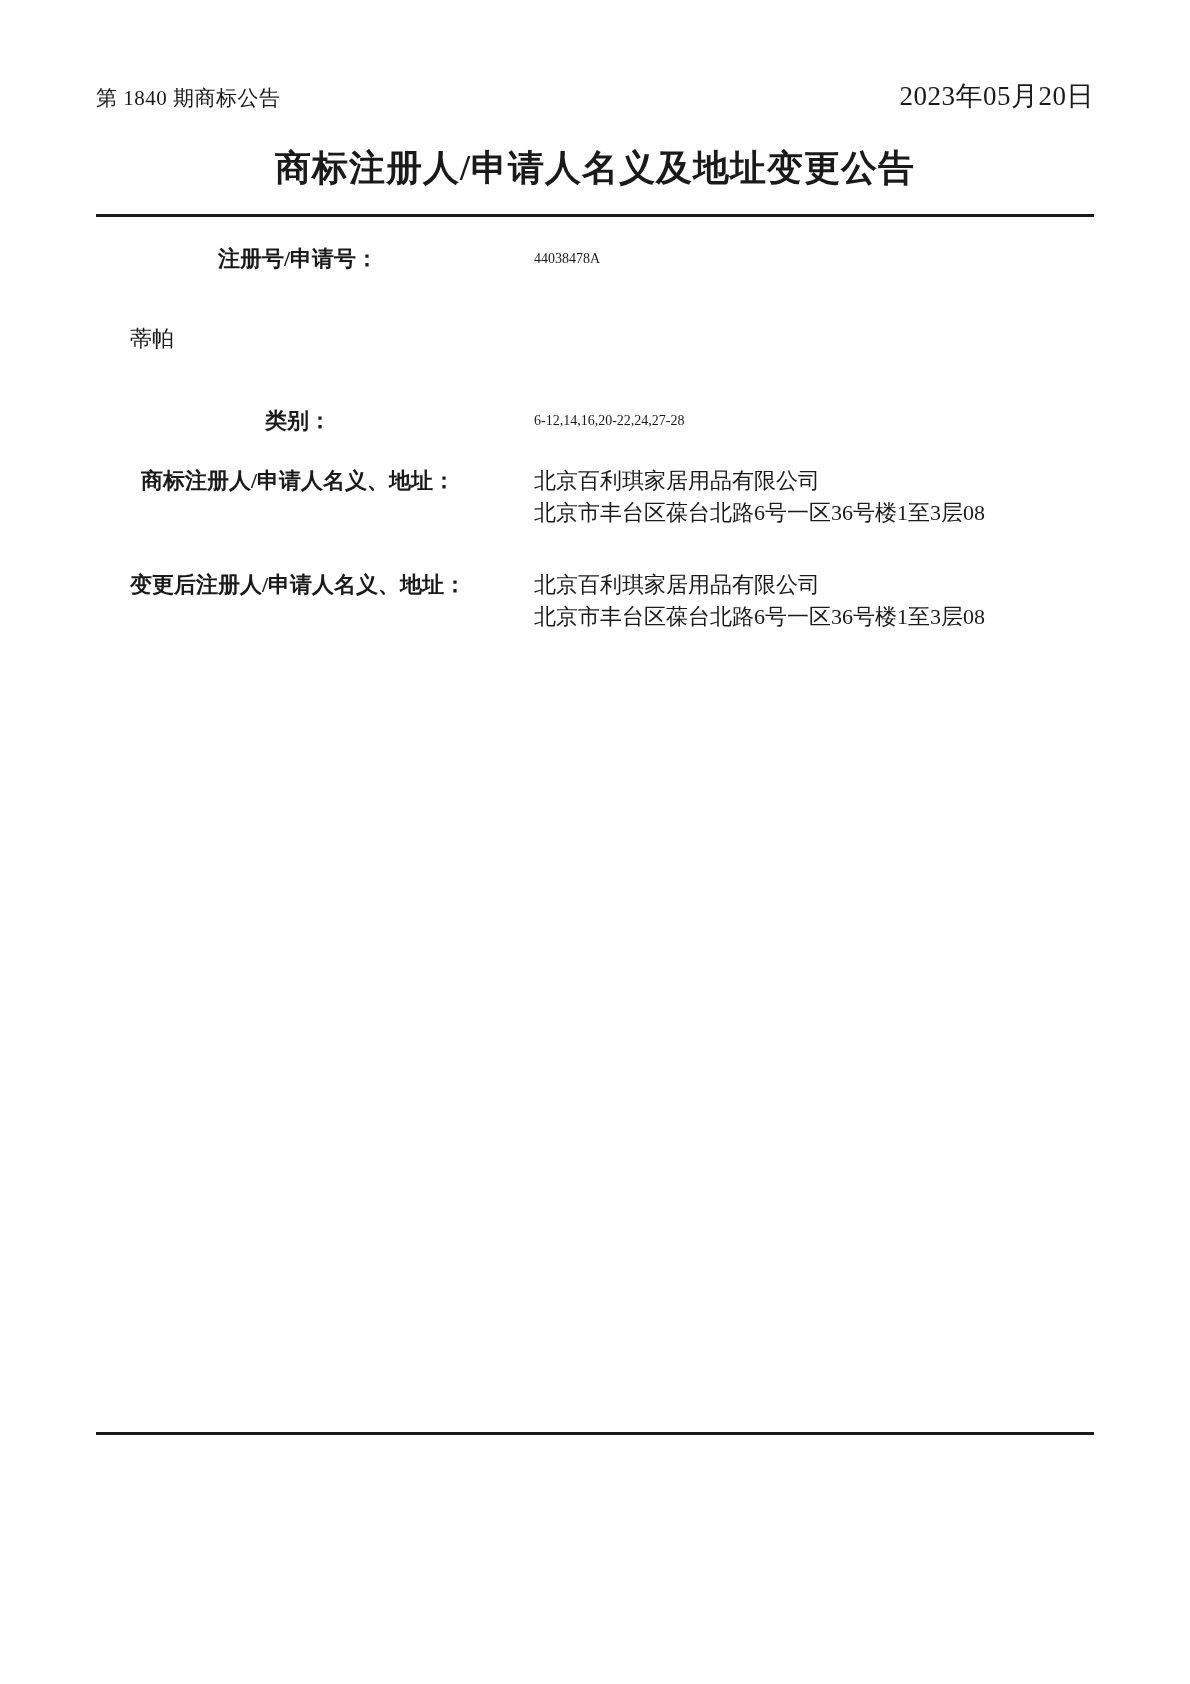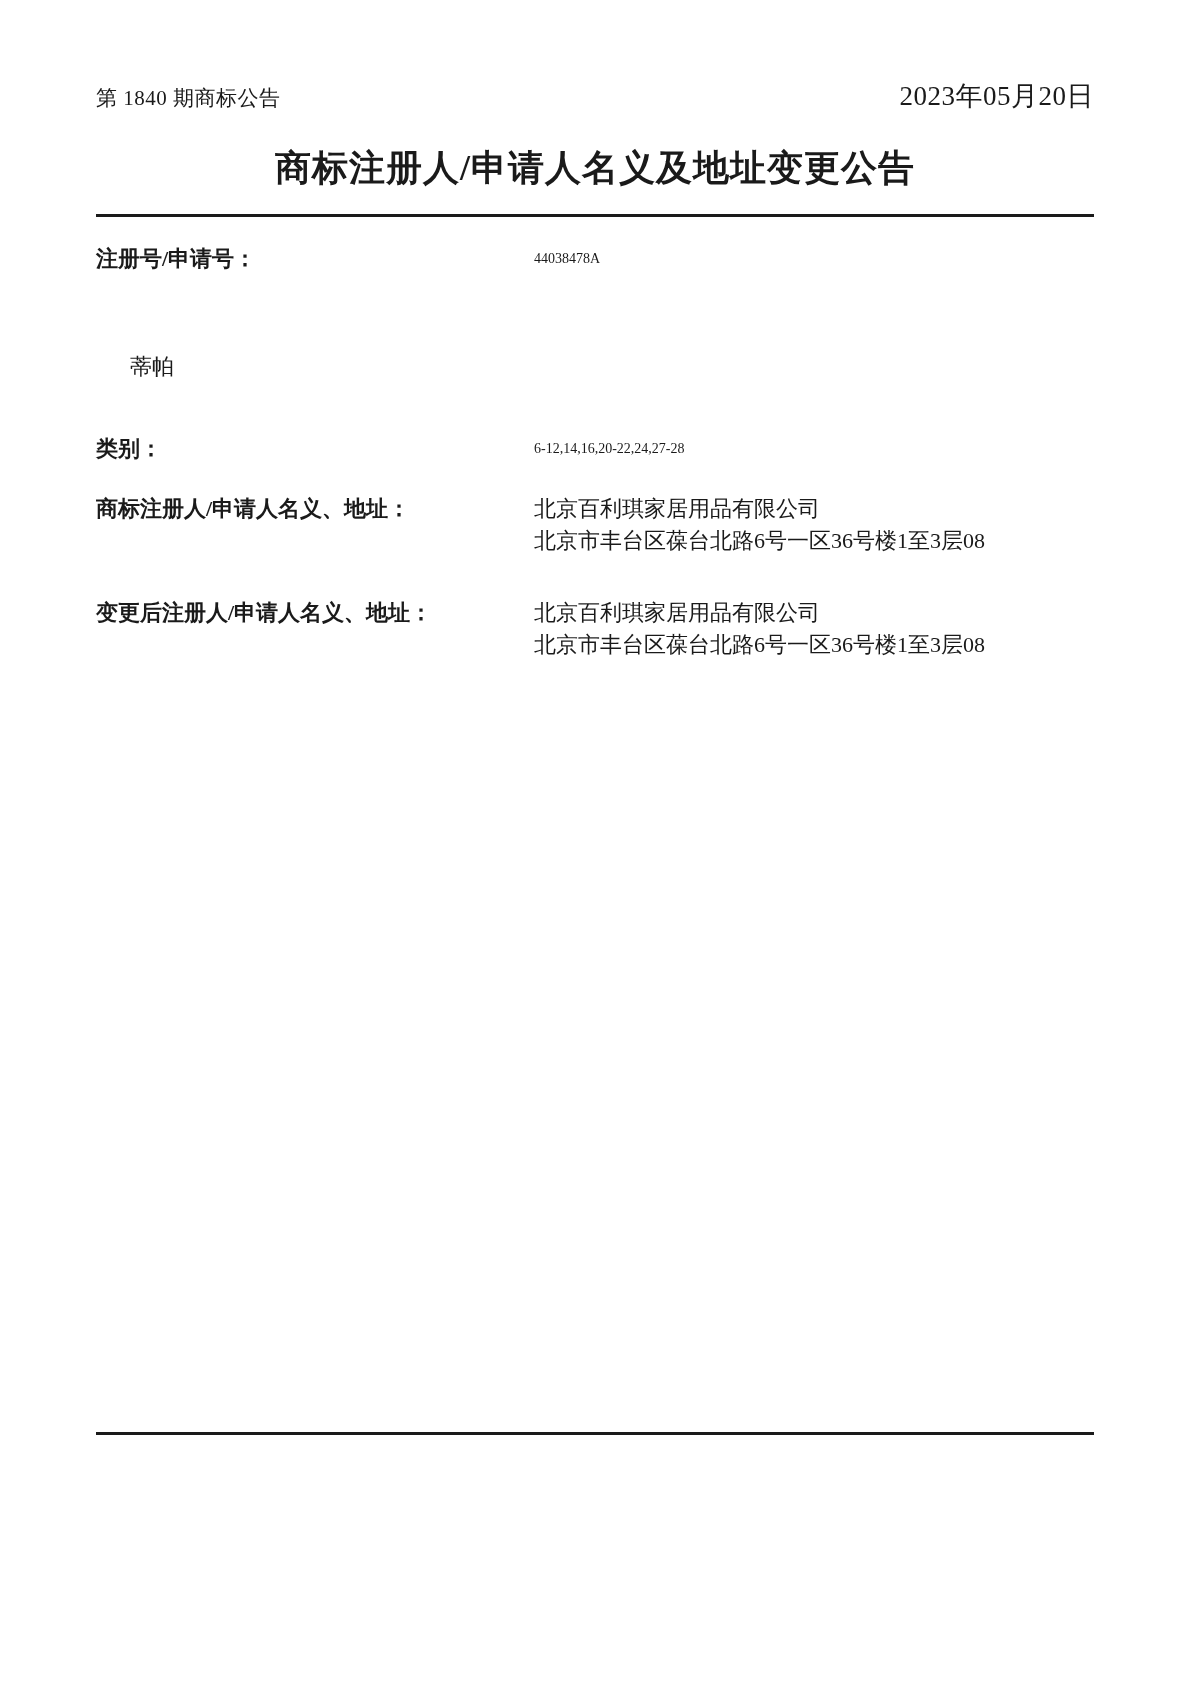--- a/index.html
+++ b/index.html
@@ -66,21 +66,21 @@
     left: 96px;
     top: 243px;
     width: 998px;
   }
   .field-row {
     display: flex;
     align-items: flex-start;
   }
   .field-label {
     width: 404px;
-    text-align: left;
+    text-align: center;
     font-weight: 700;
     font-size: 22px;
     line-height: 32px;
     padding-right: 0;
     white-space: nowrap;
   }
   .field-value {
     padding-left: 34px;
     font-size: 22px;
     line-height: 32px;
@@ -92,21 +92,20 @@
   .gap-1 { height: 48px; }
   .gap-2 { height: 50px; }
   .gap-3 { height: 28px; }
   .gap-4 { height: 40px; }
 
   .value-small {
     font-size: 14px;
   }
   .value-mark {
     font-size: 22px;
-    margin-top: 28px;
   }
 </style>
 </head>
 <body>
 
 <div class="page">
 
   <div class="header">
     <div class="header-left">第 1840 期商标公告</div>
     <div class="header-right">2023年05月20日</div>

